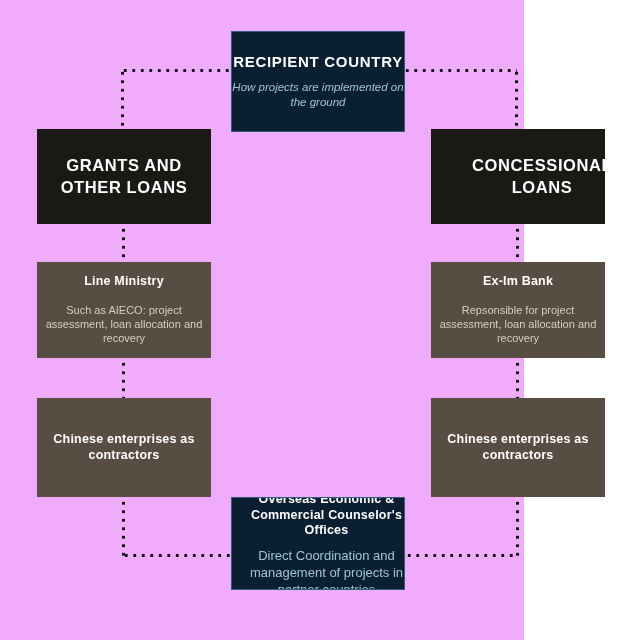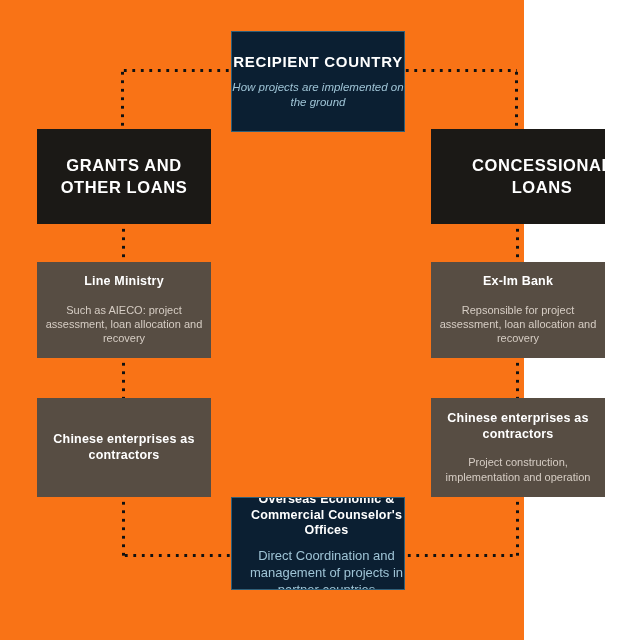--- a/index.html
+++ b/index.html
@@ -2,21 +2,21 @@
 <html><head>
 <meta charset="utf-8">
 <style>
   html,body{margin:0;padding:0;background:#ffffff;}
   body{
     width:636px;height:640px;
     font-family:"Liberation Sans", sans-serif;
     -webkit-font-smoothing:antialiased;
     overflow:hidden;
   }
-  #canvas{position:relative;width:524px;height:640px;background:#f97316;}
+  #canvas{position:relative;width:524px;height:640px;background:#f0abfc;}
 
   
   .box{
     position:absolute;
     box-sizing:border-box;
     display:flex;
     flex-direction:column;
     align-items:center;
     justify-content:center;
     text-align:center;
@@ -141,21 +141,20 @@
     <div class="title">Ex-Im Bank</div>
     <div class="sub">Repsonsible for project assessment, loan allocation and recovery</div>
   </div>
 
   <div class="box brown" id="box-contractors-left">
     <div class="title">Chinese enterprises as contractors</div>
   </div>
 
   <div class="box brown" id="box-contractors-right">
     <div class="title">Chinese enterprises as contractors</div>
-    <div class="sub">Project construction, implementation and operation</div>
   </div>
 
   <div class="box navy" id="box-counselor">
     <div class="title">Overseas Economic &amp; Commercial Counselor's Offices</div>
     <div class="sub">Direct Coordination and management of projects in partner countries</div>
   </div>
 
 </div>
 
 </body></html>

